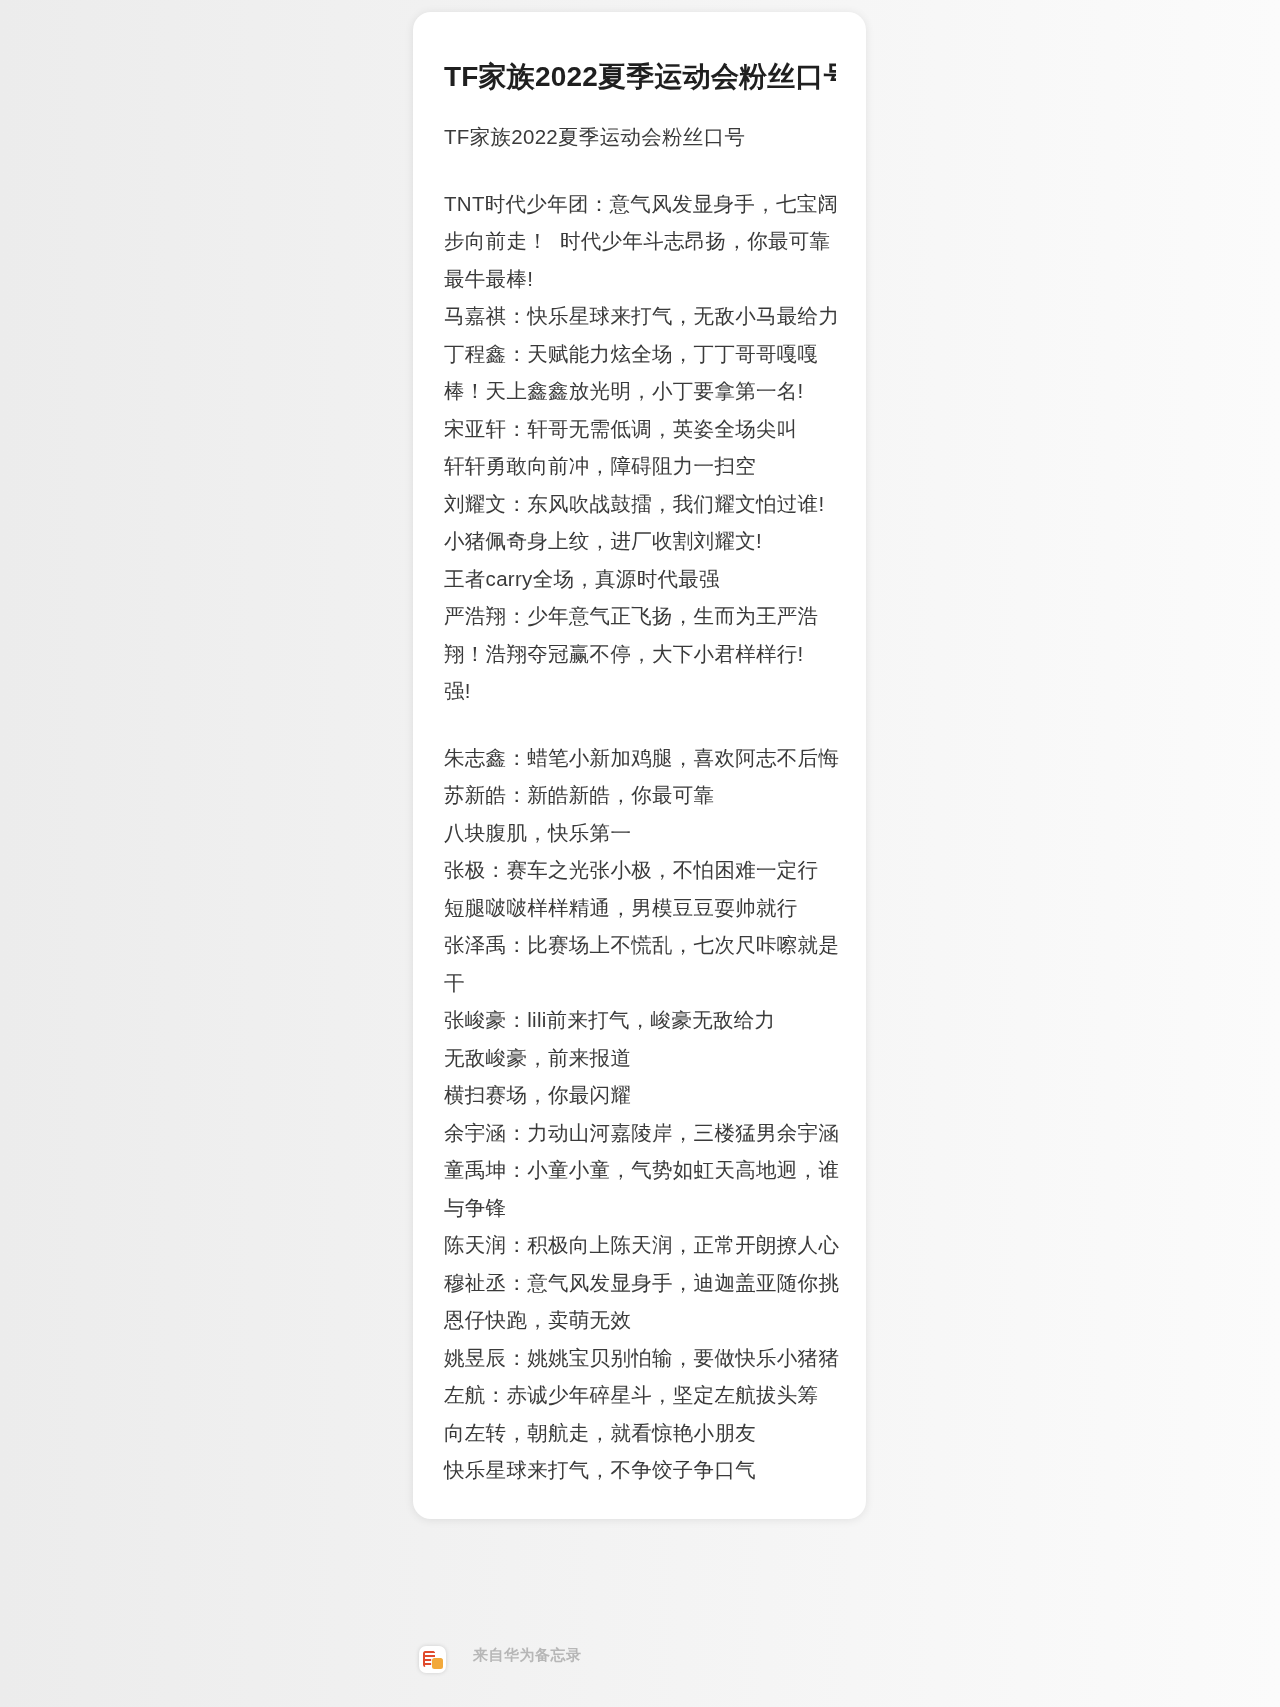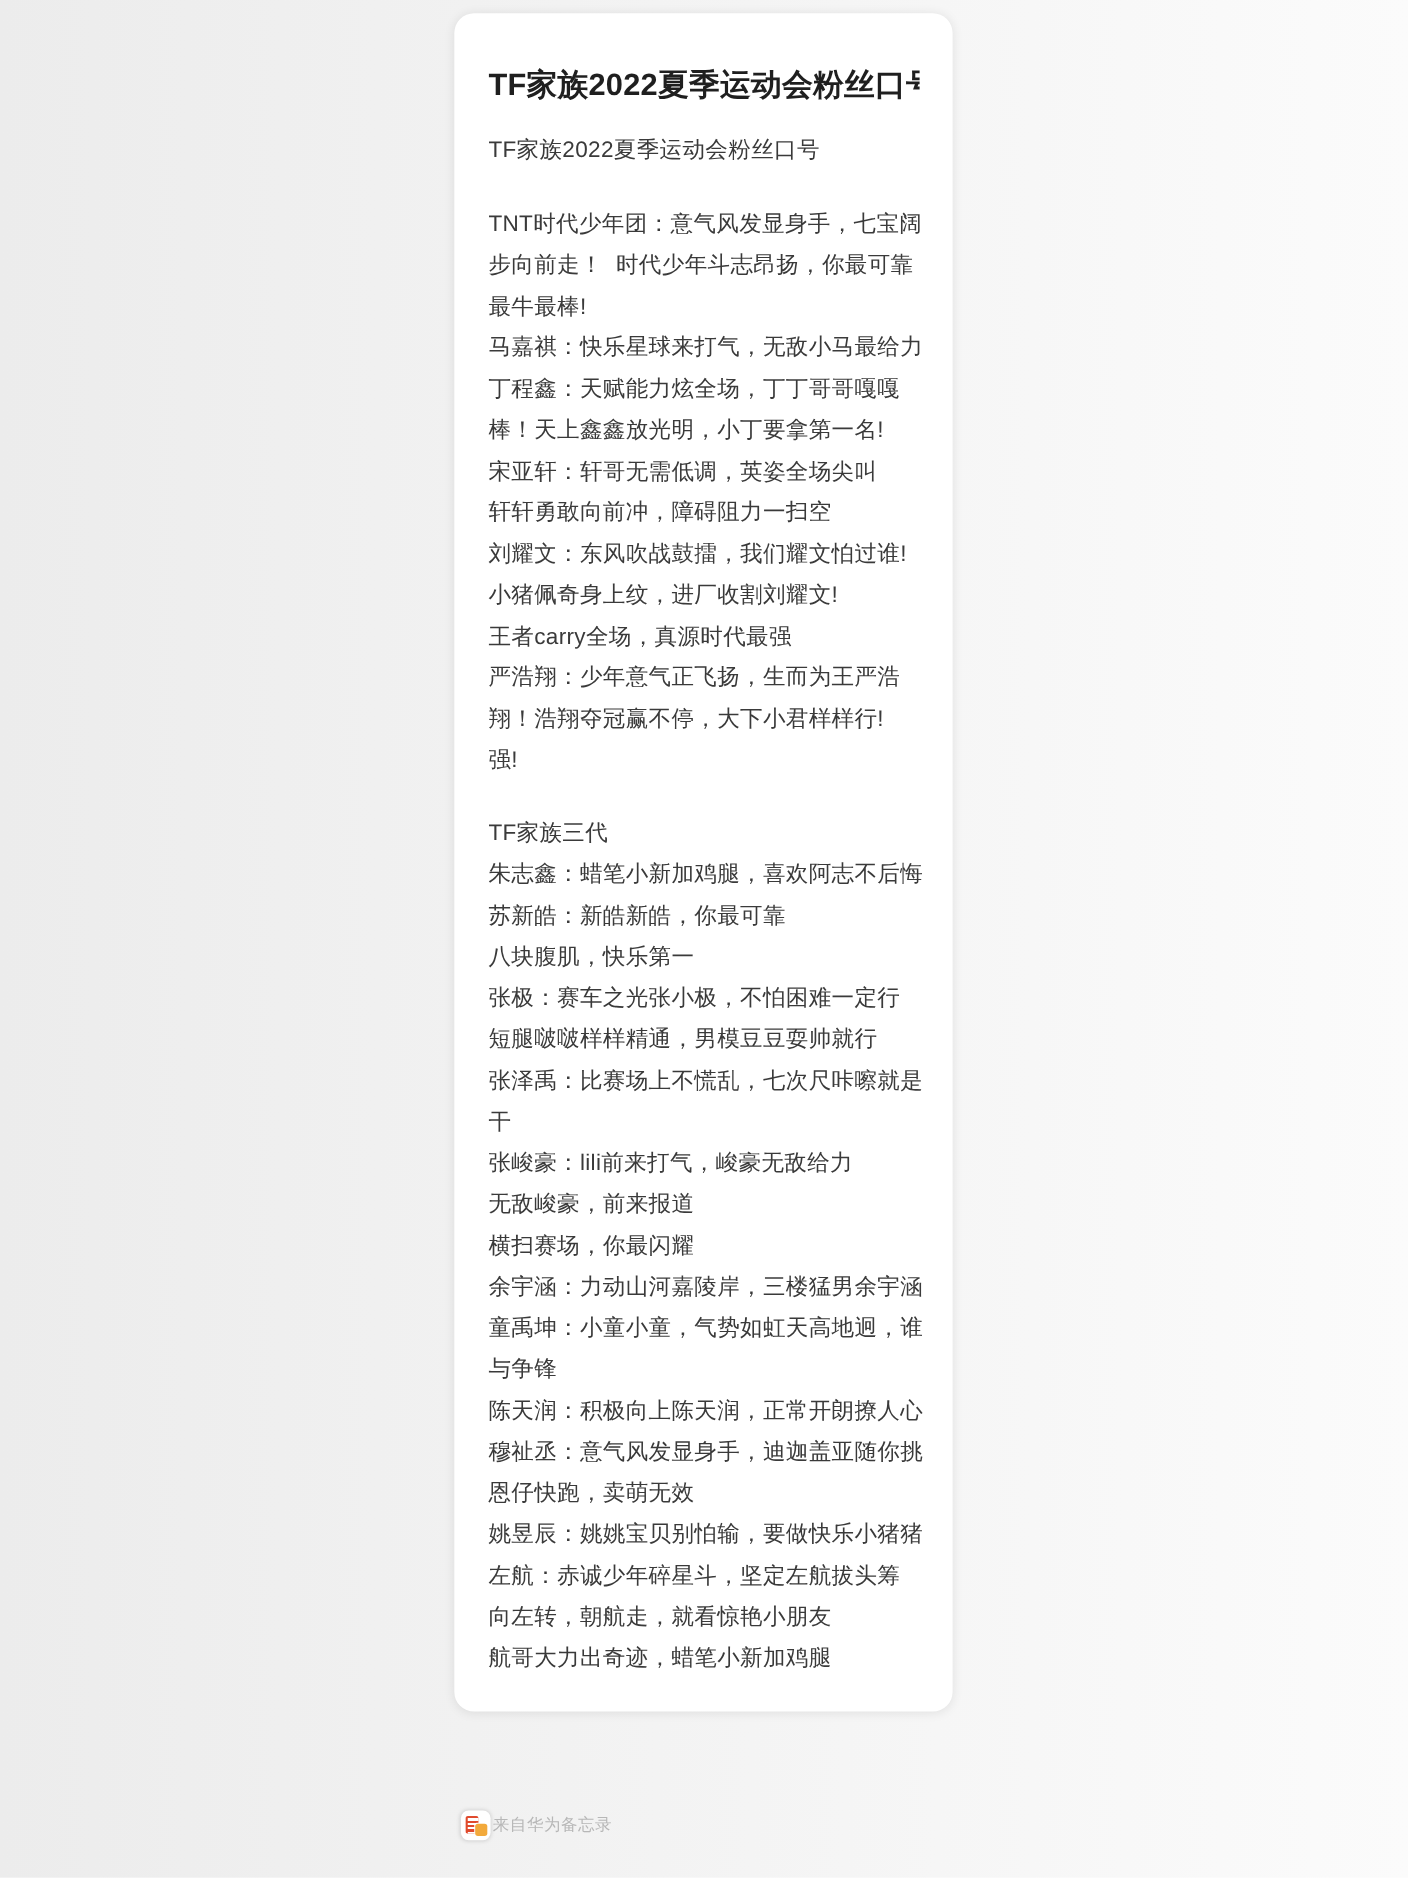--- a/index.html
+++ b/index.html
@@ -21,21 +21,21 @@
     white-space:nowrap;overflow:hidden;
     margin:0 0 22px 0;letter-spacing:0.2px;
   }
   .note-line{
     font-size:20.5px;line-height:37.5px;color:#3a3a3a;
     white-space:pre;letter-spacing:0.3px;
   }
   .note-line.blank{height:29px;line-height:29px;}
   .share-footer{
     position:absolute;left:419px;top:1646px;
-    display:flex;align-items:center;gap:2px;
+    display:flex;gap:27px;font-weight:bold;
   }
   .app-badge{
     position:relative;width:27px;height:27px;background:#ffffff;
     border-radius:7px;box-shadow:0 0 4px rgba(0,0,0,0.15);
     flex:0 0 auto;
   }
   .app-badge .doc{
     position:absolute;left:4px;top:5px;width:12px;height:16px;
     border-radius:2.5px;
     background:repeating-linear-gradient(
@@ -69,41 +69,40 @@
       <div class="note-line">棒！天上鑫鑫放光明，小丁要拿第一名!</div>
       <div class="note-line">宋亚轩：轩哥无需低调，英姿全场尖叫</div>
       <div class="note-line">轩轩勇敢向前冲，障碍阻力一扫空</div>
       <div class="note-line">刘耀文：东风吹战鼓擂，我们耀文怕过谁!</div>
       <div class="note-line">小猪佩奇身上纹，进厂收割刘耀文!</div>
       <div class="note-line">王者carry全场，真源时代最强</div>
       <div class="note-line">严浩翔：少年意气正飞扬，生而为王严浩</div>
       <div class="note-line">翔！浩翔夺冠赢不停，大下小君样样行!</div>
       <div class="note-line">强!</div>
       <div class="note-line blank"></div>
-      <div class="note-line">TF家族三代</div>
       <div class="note-line">朱志鑫：蜡笔小新加鸡腿，喜欢阿志不后悔</div>
       <div class="note-line">苏新皓：新皓新皓，你最可靠</div>
       <div class="note-line">八块腹肌，快乐第一</div>
       <div class="note-line">张极：赛车之光张小极，不怕困难一定行</div>
       <div class="note-line">短腿啵啵样样精通，男模豆豆耍帅就行</div>
       <div class="note-line">张泽禹：比赛场上不慌乱，七次尺咔嚓就是</div>
       <div class="note-line">干</div>
       <div class="note-line">张峻豪：lili前来打气，峻豪无敌给力</div>
       <div class="note-line">无敌峻豪，前来报道</div>
       <div class="note-line">横扫赛场，你最闪耀</div>
       <div class="note-line">余宇涵：力动山河嘉陵岸，三楼猛男余宇涵</div>
       <div class="note-line">童禹坤：小童小童，气势如虹天高地迥，谁</div>
       <div class="note-line">与争锋</div>
       <div class="note-line">陈天润：积极向上陈天润，正常开朗撩人心</div>
       <div class="note-line">穆祉丞：意气风发显身手，迪迦盖亚随你挑</div>
       <div class="note-line">恩仔快跑，卖萌无效</div>
       <div class="note-line">姚昱辰：姚姚宝贝别怕输，要做快乐小猪猪</div>
       <div class="note-line">左航：赤诚少年碎星斗，坚定左航拔头筹</div>
       <div class="note-line">向左转，朝航走，就看惊艳小朋友</div>
-      <div class="note-line">航哥大力出奇迹，蜡笔小新加鸡腿</div>
+      <div class="note-line">快乐星球来打气，不争饺子争口气</div>
     </div>
 </div>
 
 <div class="share-footer">
   <div class="app-badge">
     <span class="doc"></span>
     <span class="sheet"></span>
   </div>
   <div class="source-label">来自华为备忘录</div>
 </div>

